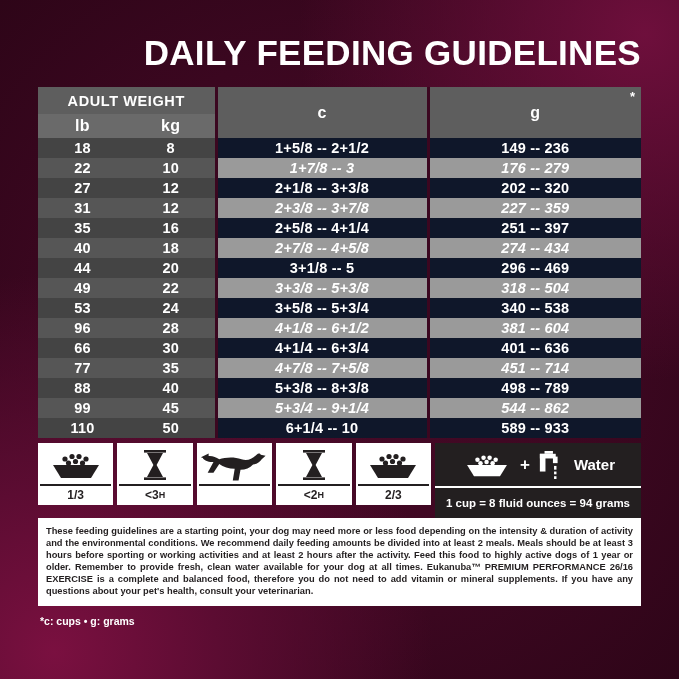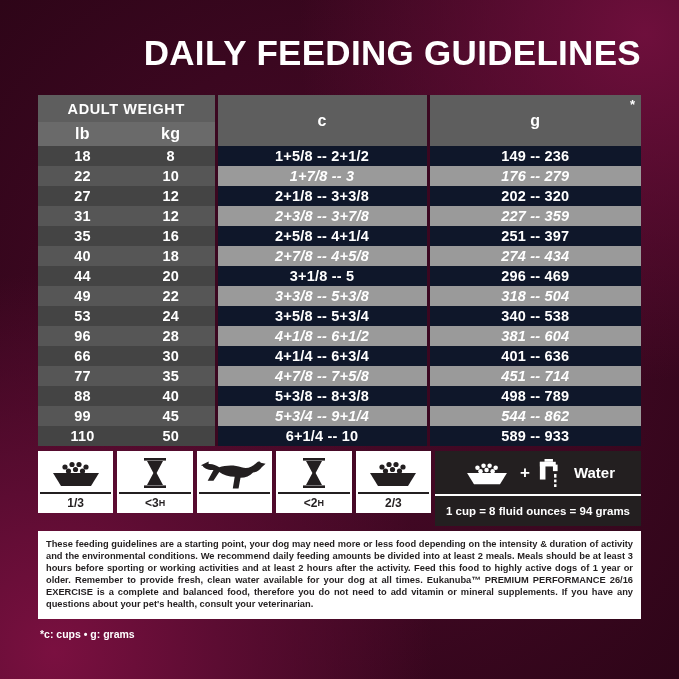--- a/index.html
+++ b/index.html
@@ -32,21 +32,20 @@
     padding-top: 13px;
     padding-bottom: 14px;
     white-space: nowrap;
   }
 
   
   .tbl {
     width: 603px;
     border-collapse: collapse;
     table-layout: fixed;
-    margin-top: 8px;
   }
   .tbl td, .tbl th {
     padding: 0;
     margin: 0;
   }
   .hdr-adult {
     background: #5e5e5e;
     color: #ffffff;
     font-size: 14.5px;
     font-weight: bold;
@@ -160,21 +159,20 @@
     font-size: 11.5px;
     font-weight: bold;
     display: flex;
     align-items: center;
     justify-content: center;
   }
 
   
   .foot {
     width: 603px;
-    margin-top: 5px;
     background: #ffffff;
     color: #231f20;
     font-size: 9.3px;
     line-height: 12.1px;
     font-weight: bold;
     padding: 7px 8px 8px 8px;
     text-align: justify;
   }
   .legend {
     width: 603px;

